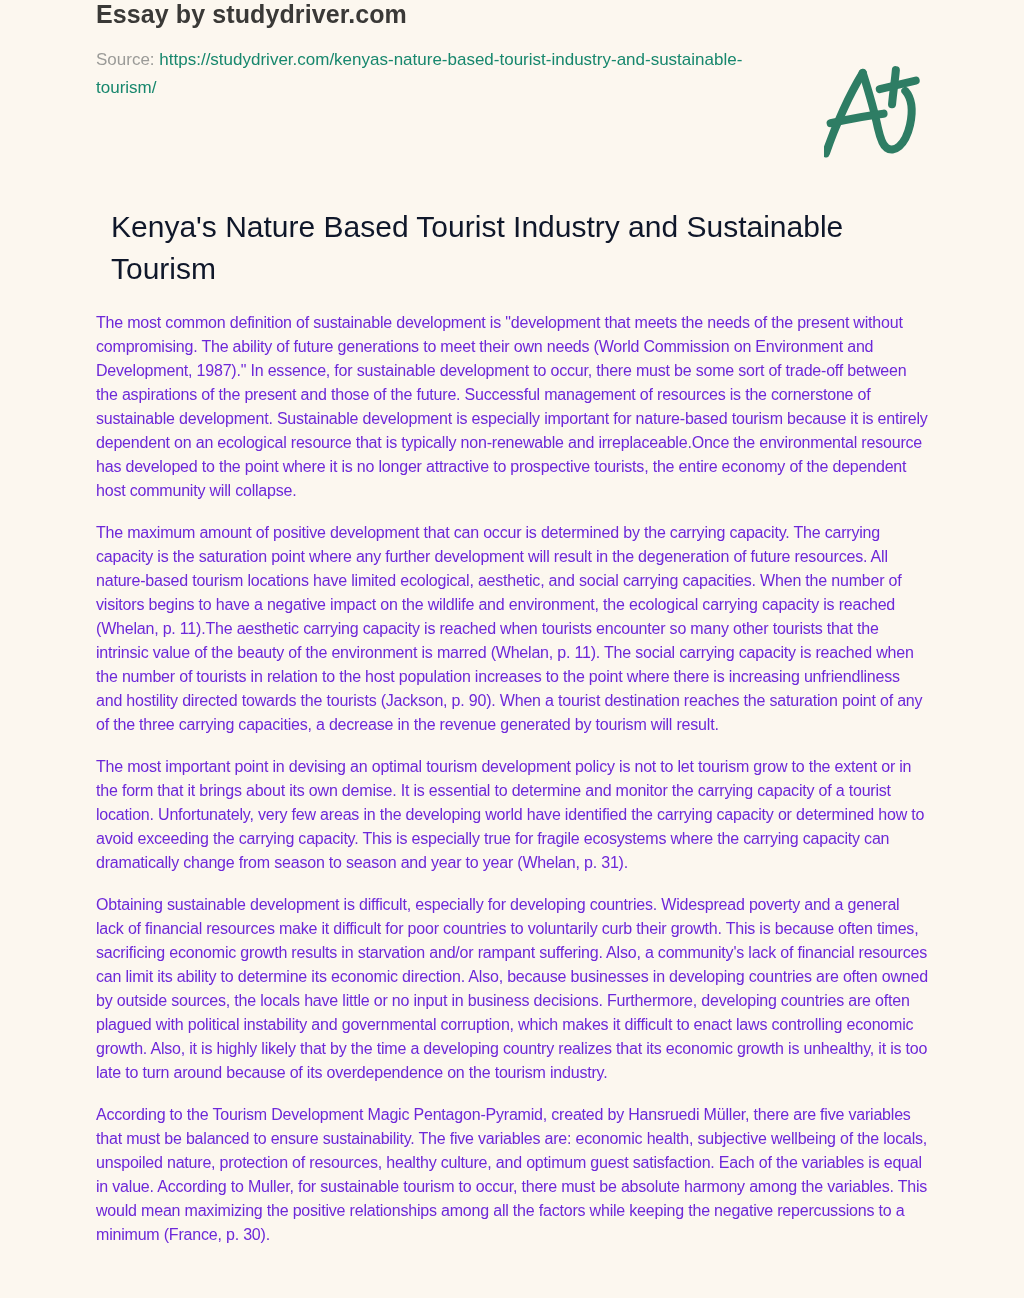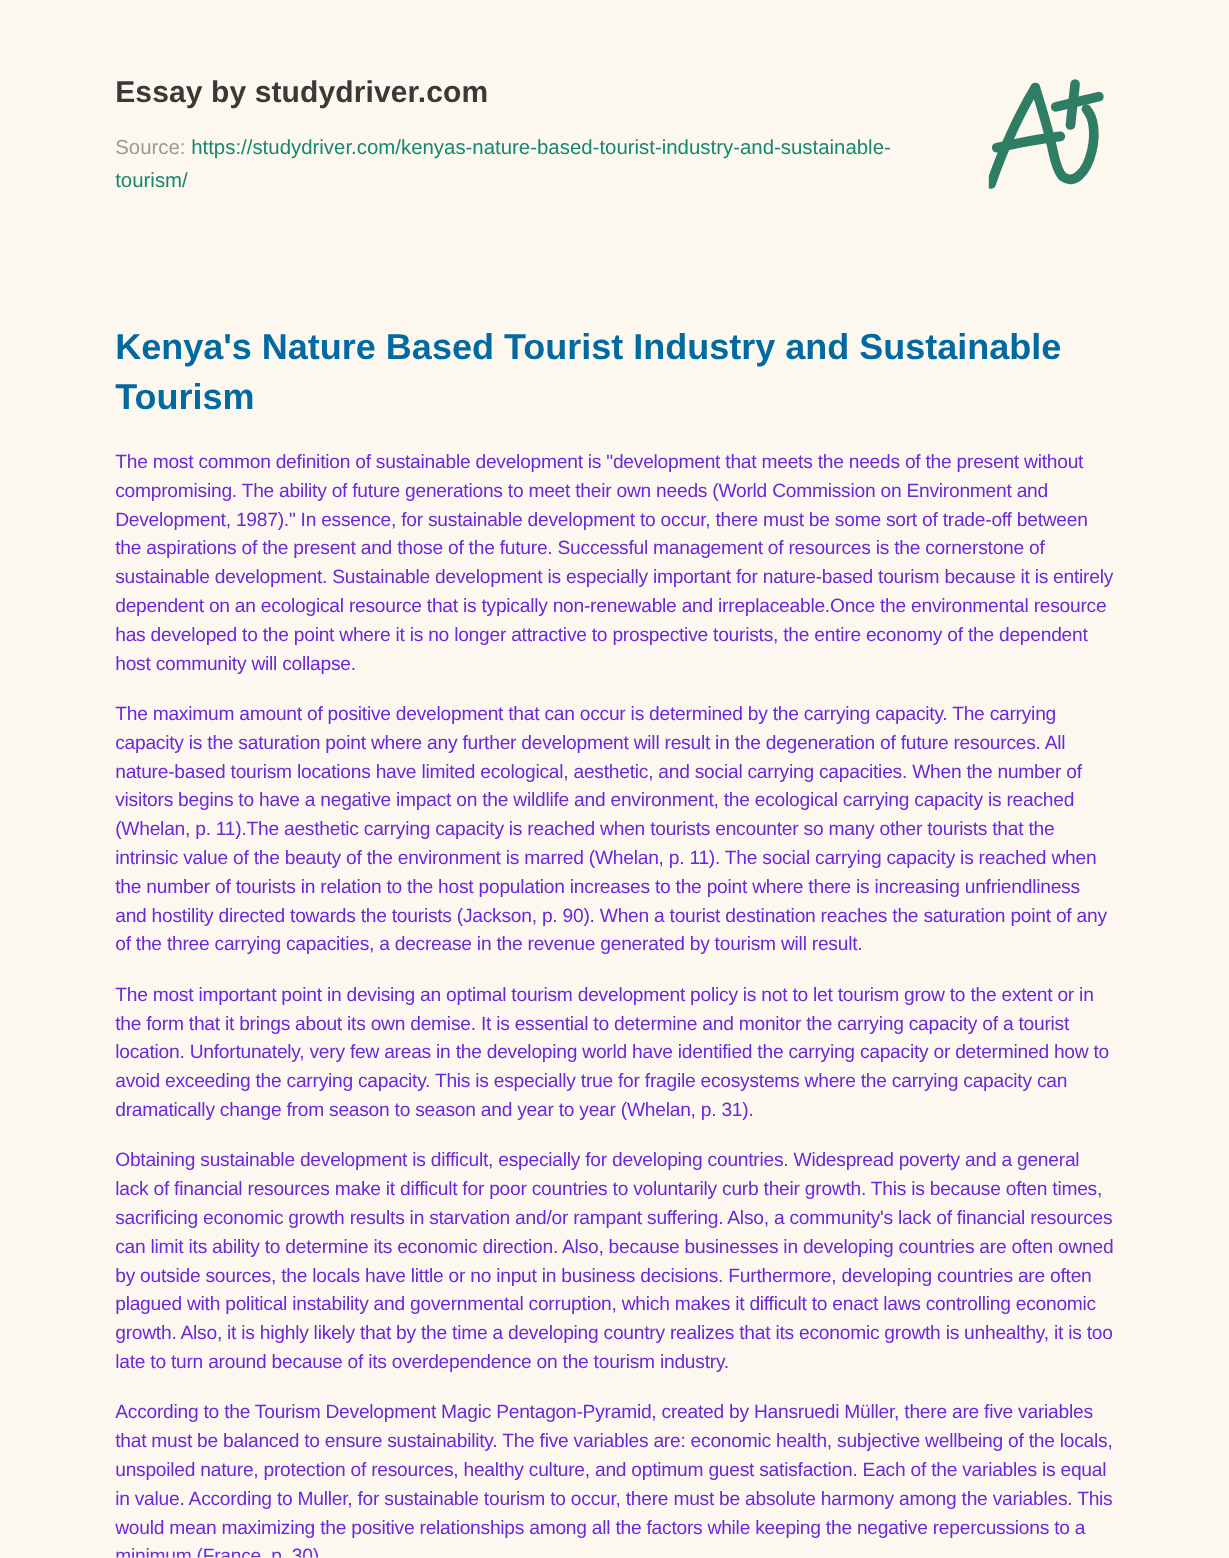--- a/index.html
+++ b/index.html
@@ -15,21 +15,20 @@
     width: 1024px;
     height: 1298px;
     background: #FCF7EF;
     overflow: hidden;
   }
   .content {
     padding: 0 96px;
   }
   .doc-header {
     position: relative;
-    padding-top: 63px;
   }
   .site-title {
     margin: 0;
     font-size: 25px;
     font-weight: 700;
     color: #3a3937;
     letter-spacing: 0.1px;
   }
   .source-line {
     margin-top: 17px;
@@ -51,25 +50,25 @@
     left: 728px; 
     width: 104px;
     height: 100px;
   }
   .logo svg {
     display: block;
     width: 104px;
     height: 100px;
   }
   .article-title {
-    margin: 104px 0 0 0;
+    margin: 104px 0 0 15px;
     font-size: 30px;
     line-height: 42px;
-    font-weight: 700;
-    color: #0369a1;
+    font-weight: 400;
+    color: #0f172a;
     letter-spacing: 0;
     max-width: 860px;
   }
   .article-body {
     margin-top: 21px;
   }
   .article-body p {
     margin: 0 0 18px 0;
     font-size: 16px;
     line-height: 24px;

